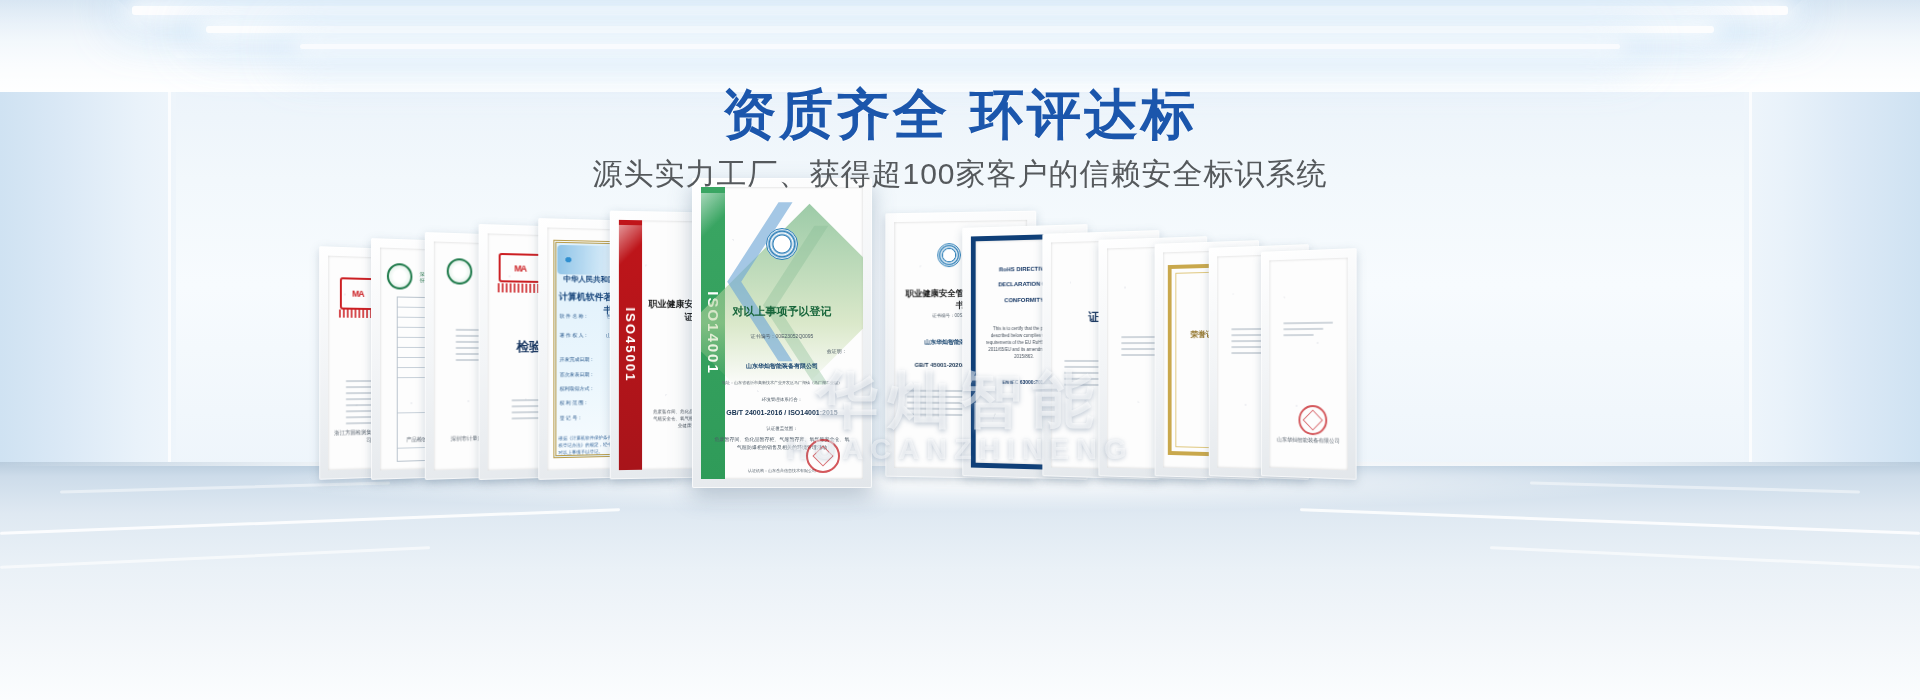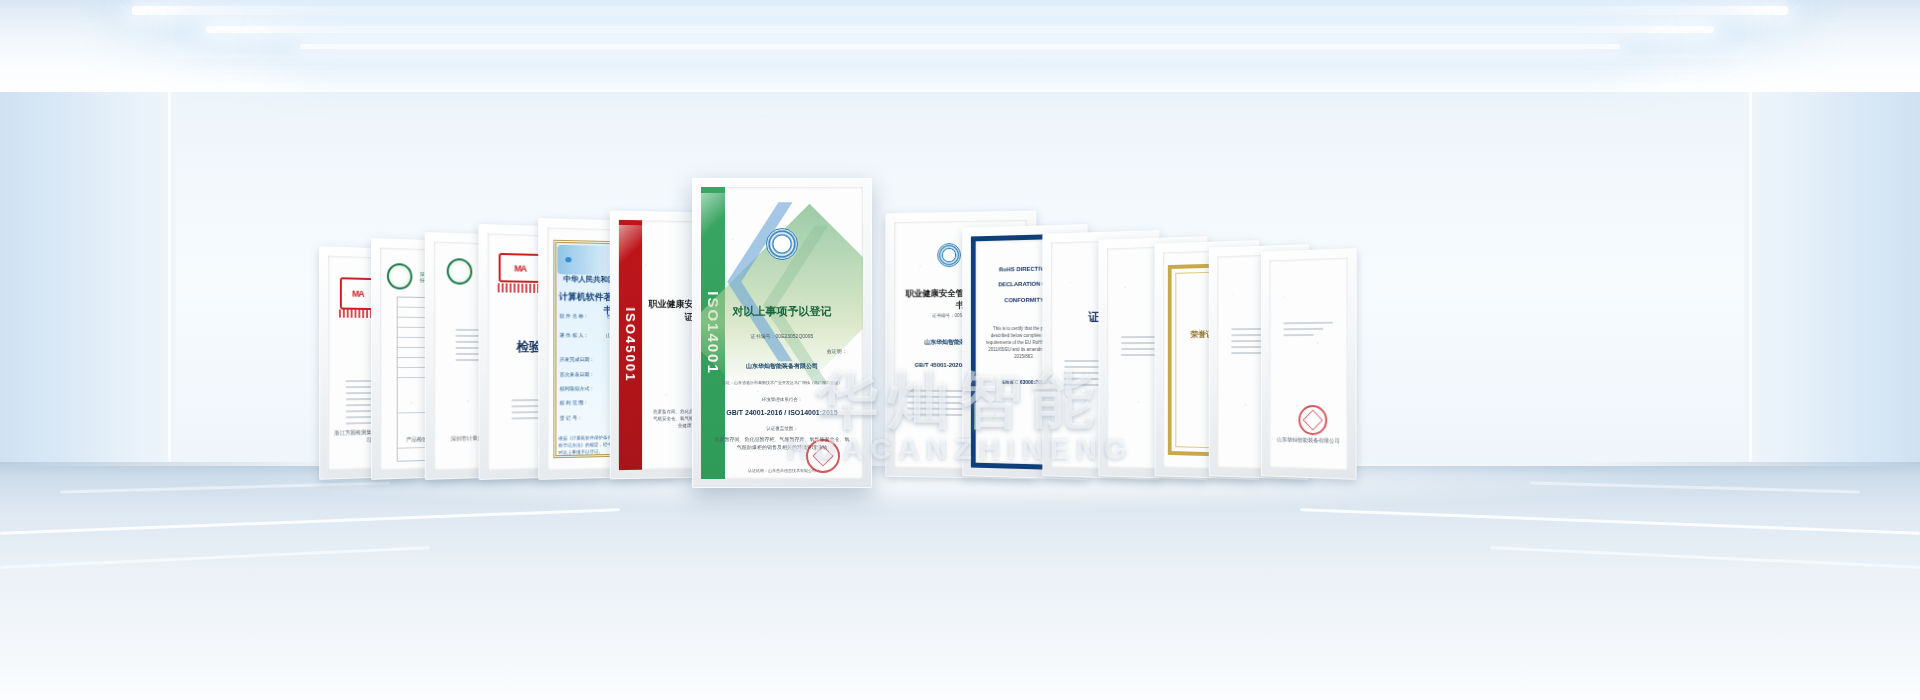--- a/index.html
+++ b/index.html
@@ -143,20 +143,26 @@
   <div class="wall-edge-r"></div>
 
   <div class="ceiling">
     <div class="ceil-inner"></div>
     <div class="ceil-bevel"></div>
     <div class="light-strip ls1"></div>
     <div class="light-strip ls2"></div>
     <div class="light-strip ls3"></div>
   </div>
 
+  <div class="titleblock">
+    <div class="title">
+      <span>资质齐全</span><span class="sp"></span><span>环评达标</span>
+    </div>
+    <div class="subtitle">源头实力工厂、获得超100家客户的信赖安全标识系统</div>
+  </div>
 
   <div class="floor"></div>
   <div class="floor-line"></div>
   <div class="floor-glow"></div>
   <div class="floor-streak fs1"></div>
   <div class="floor-streak fs2"></div>
   <div class="floor-streak fs3"></div>
   <div class="floor-streak fs4"></div>
   <div class="floor-streak fs5"></div>
   <div class="floor-streak fs6"></div>

